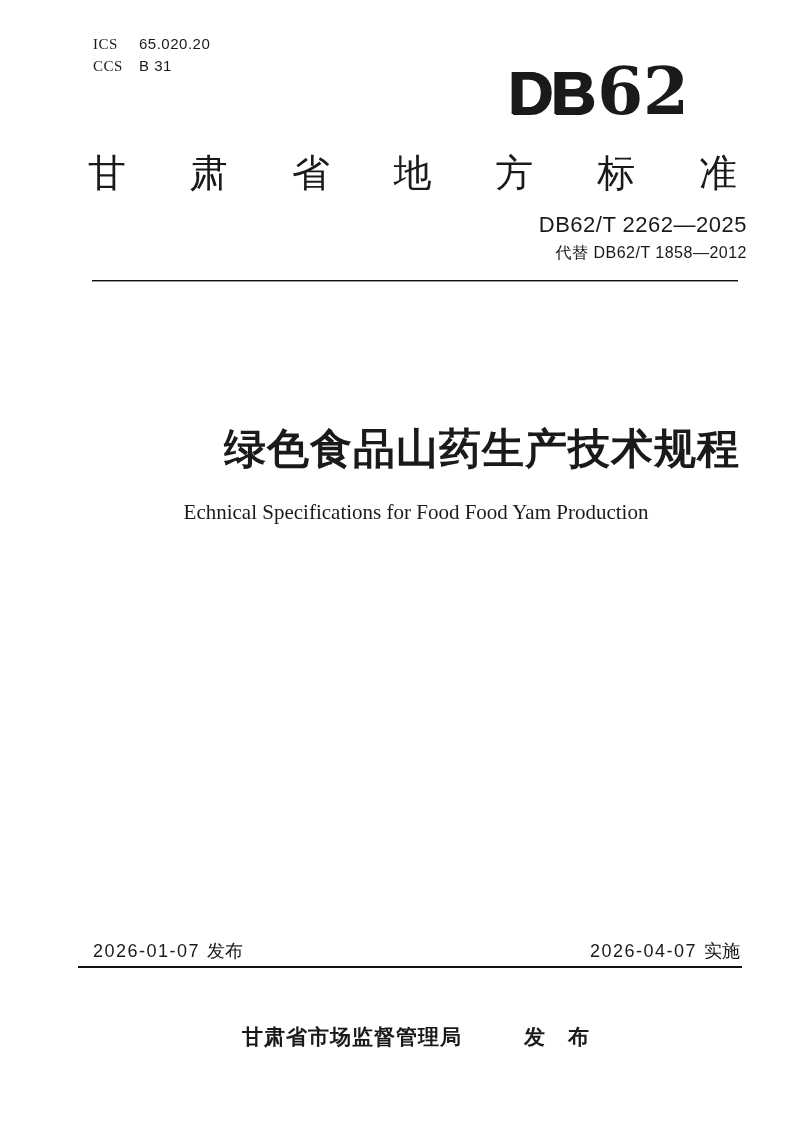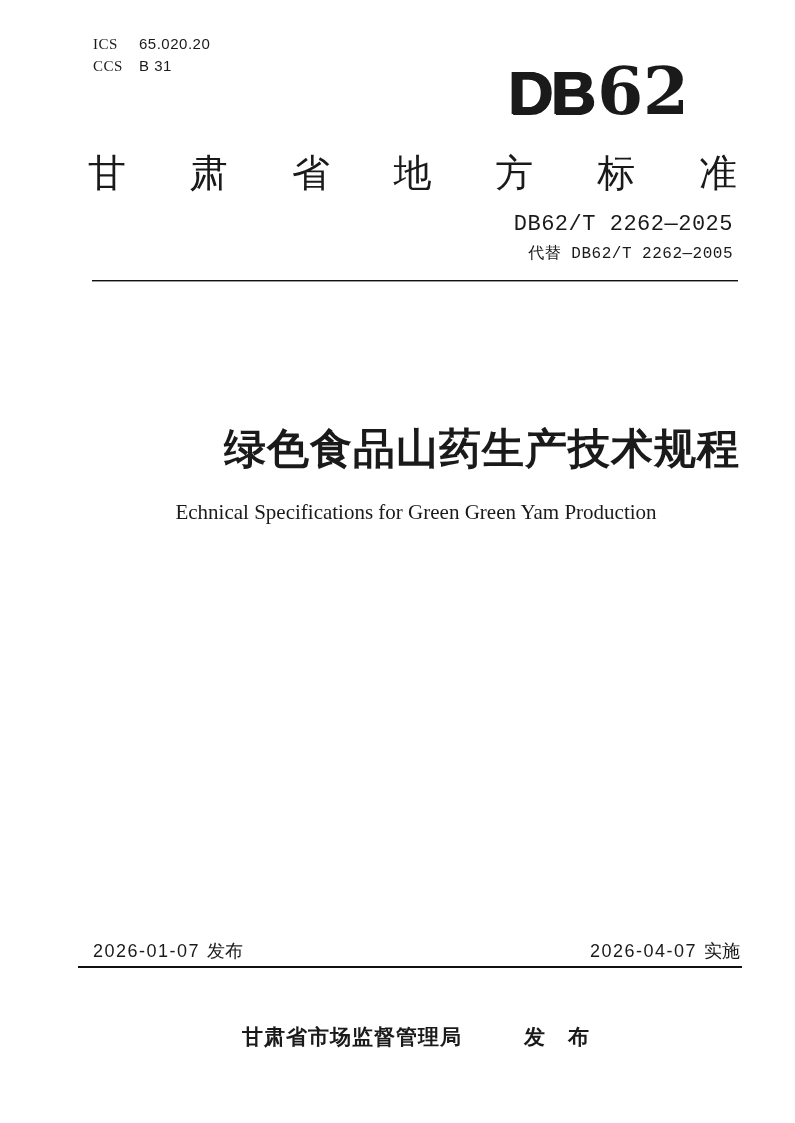--- a/index.html
+++ b/index.html
@@ -44,21 +44,21 @@
     right: 58px;
     top: 152px;
     display: flex;
     justify-content: space-between;
     font-size: 38px;
     font-weight: 500;
     line-height: 42px;
   }
 
   
-  .std-block { position: absolute; right: 62px; top: 212px; text-align: right; font-family: Liberation Mono, monospace; }
+  .std-block { position: absolute; right: 48px; top: 212px; text-align: right; }
   .std-number { font-size: 22px; letter-spacing: 0.5px; line-height: 26px; white-space: nowrap; }
   .std-replaces { font-size: 16px; letter-spacing: 0.5px; margin-top: 5px; white-space: nowrap; }
 
   
   .rule-top { position: absolute; left: 92px; right: 57px; top: 280px; height: 2px; background: #111111; border-bottom: 1px solid #9a9a9a; }
   .rule-bottom { position: absolute; left: 78px; right: 53px; top: 966px; height: 2px; background: #111111; }
 
   
   .title-cn {
     position: absolute; left: 92px; right: 55px; top: 426px;
@@ -113,27 +113,27 @@
       <span>肃</span>
       <span>省</span>
       <span>地</span>
       <span>方</span>
       <span>标</span>
       <span>准</span>
     </div>
 
   <div class="std-block">
     <div class="std-number">DB62/T 2262—2025</div>
-    <div class="std-replaces">代替 DB62/T 2262—2005</div>
+    <div class="std-replaces">代替 DB62/T 1858—2012</div>
   </div>
 
   <div class="rule-top"></div>
 
   <div class="title-cn">绿色食品山药生产技术规程</div>
-  <div class="title-en">Echnical Specifications for Green Green Yam Production</div>
+  <div class="title-en">Echnical Specifications for Food Food Yam Production</div>
 
   <div class="dates-row">
     <div class="date-item">
       <span class="date-num">2026-01-07</span><span class="date-label">发布</span>
     </div>
     <div class="date-item">
       <span class="date-num">2026-04-07</span><span class="date-label">实施</span>
     </div>
   </div>
 

